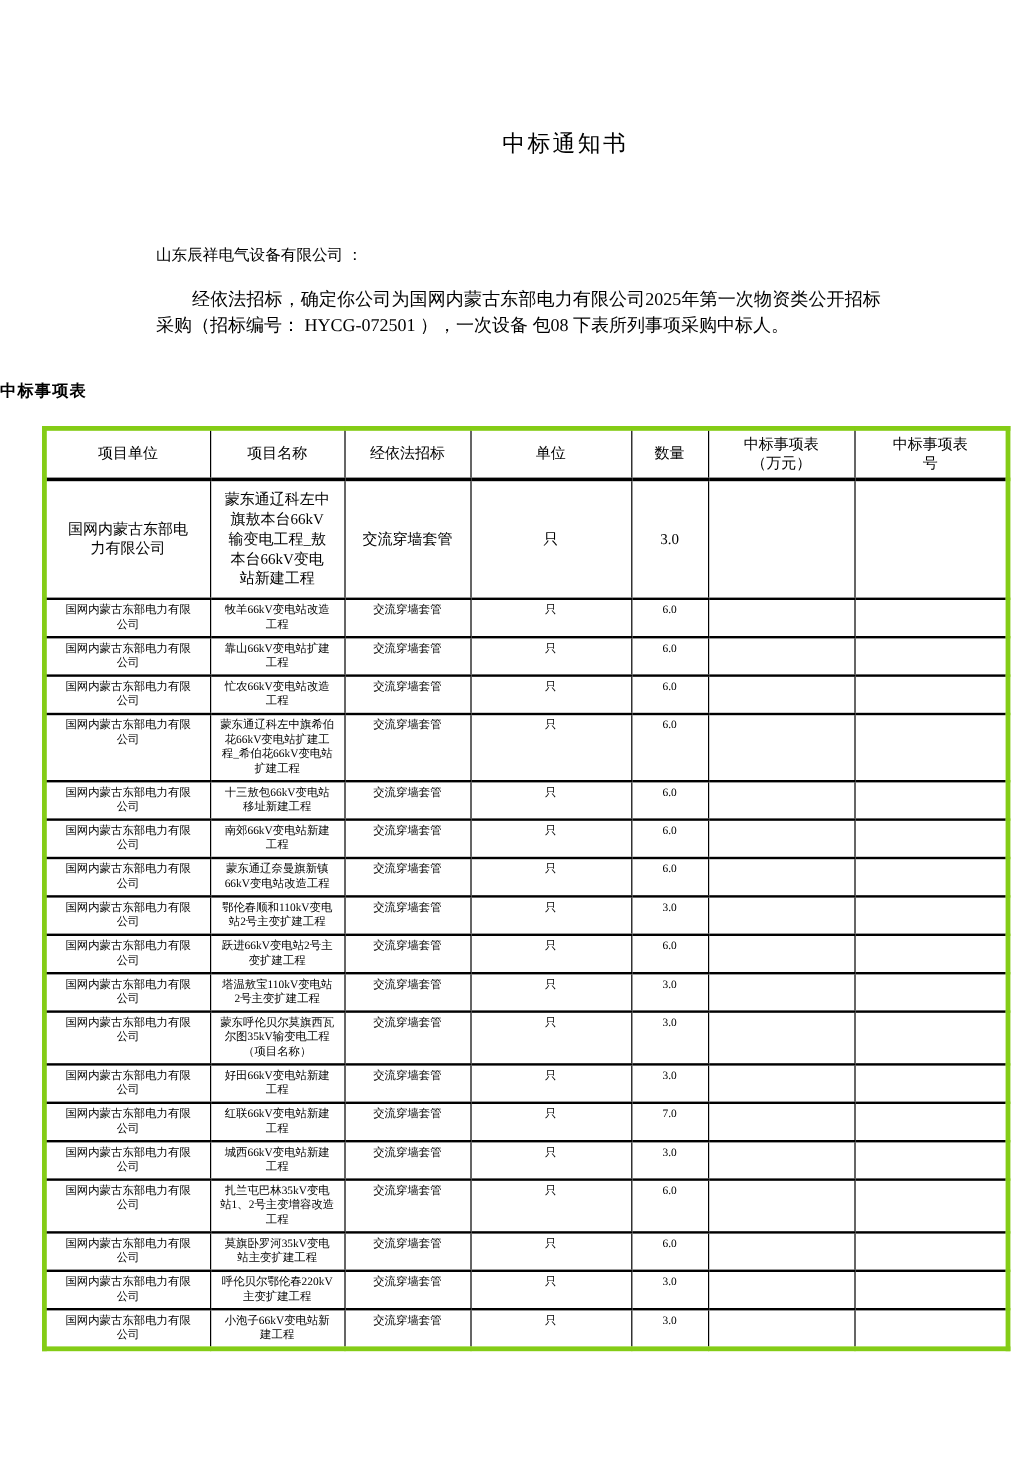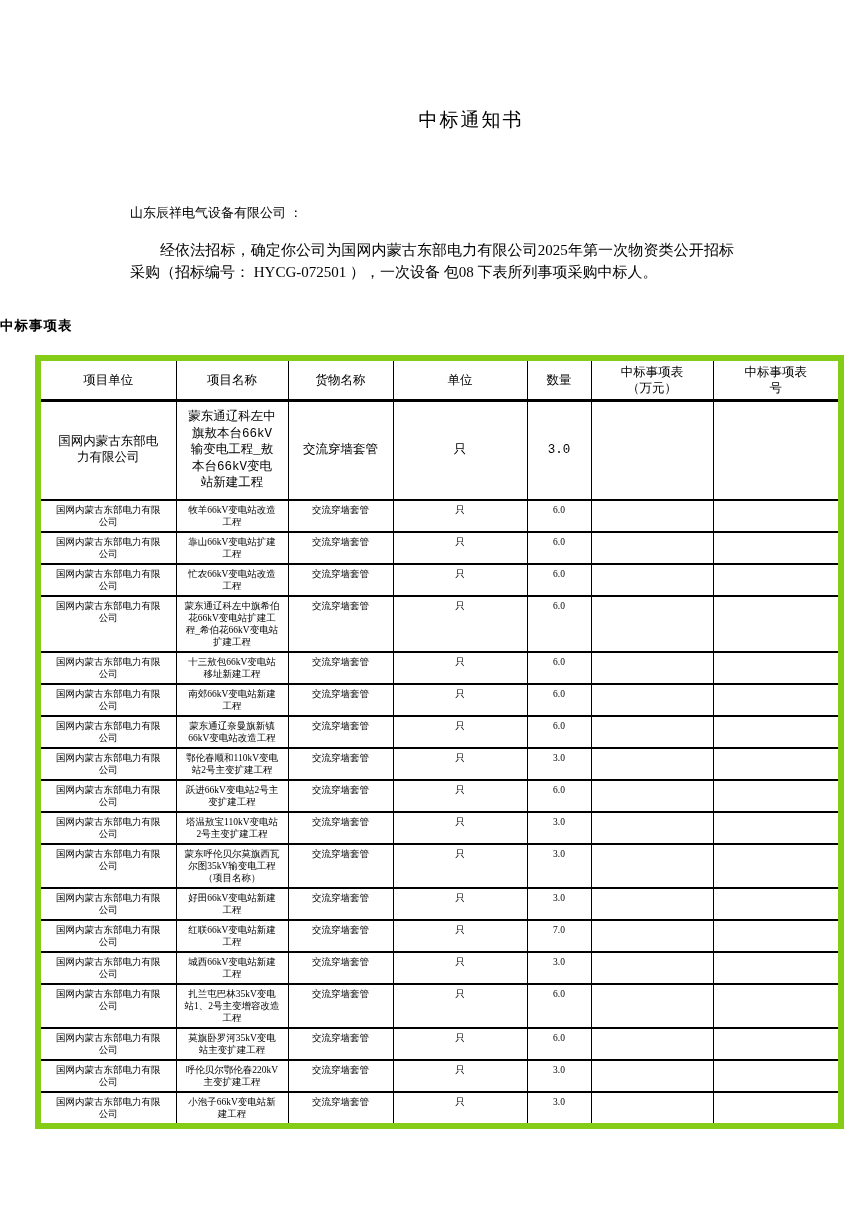--- a/index.html
+++ b/index.html
@@ -31,39 +31,39 @@
   }
   .table-caption {
     position:absolute; top:317px; left:0; width:100%;
     font-size:13.5px; font-weight:bold; letter-spacing:1px;
   }
   table.items-table {
     position:absolute; top:355px; left:35px;
     width:803px;
     border-collapse:collapse;
     table-layout:fixed;
-    border:6px solid #84cc16;
+    border:4px solid #84cc16;
   }
   .items-table th, .items-table td {
     border:1px solid #000;
     text-align:center;
     overflow:hidden;
   }
   .items-table thead th {
     height:42px;
     font-weight:normal;
     font-size:12.5px;
     line-height:16px;
     vertical-align:middle;
     white-space:pre-line;
     padding:2px 6px;
     border-bottom:3px solid #000;
   }
   .items-table tbody td { border-top:2px solid #000; }
-  .items-table tbody tr:first-child td { border-top:none;font-family:Liberation Mono, monospace; }
+  .items-table tbody tr:first-child td { border-top:none; }
   .items-table tbody tr.big-row td {
     font-size:12.5px;
     line-height:16.5px;
     vertical-align:middle;
     height:100px;
     padding:4px 11px;
   }
   .items-table tbody tr.small-row td {
     font-size:9.5px;
     line-height:12px;
@@ -94,21 +94,21 @@
       <col style="width:105px">
       <col style="width:134px">
       <col style="width:64px">
       <col style="width:122px">
       <col style="width:128px">
     </colgroup>
     <thead>
       <tr>
         <th>项目单位</th>
         <th>项目名称</th>
-        <th>货物名称</th>
+        <th>经依法招标</th>
         <th>单位</th>
         <th>数量</th>
         <th>中标事项表
 （万元）</th>
         <th>中标事项表
 号</th>
       </tr>
     </thead>
     <tbody>
         <tr class="big-row">

